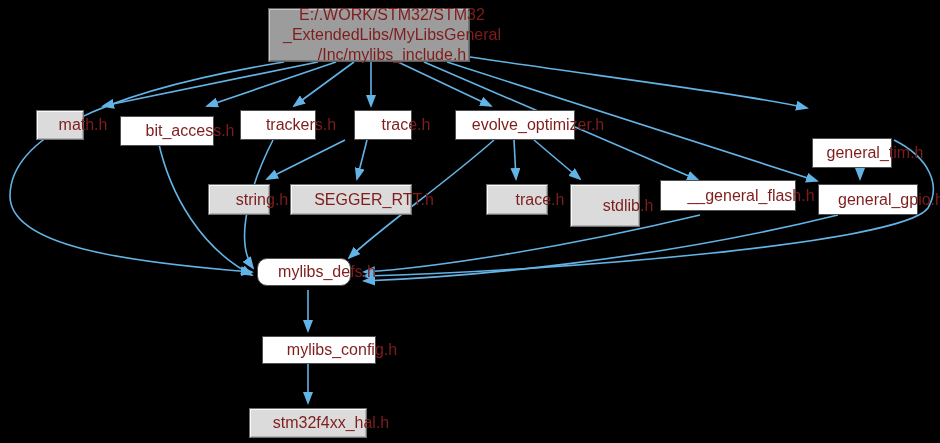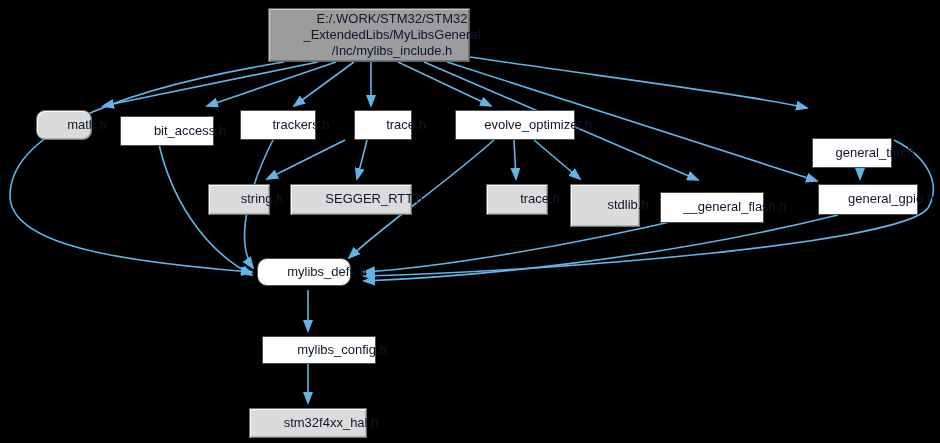--- a/index.html
+++ b/index.html
@@ -1,20 +1,20 @@
 <!DOCTYPE html>
 <html><head>
 <meta charset="utf-8">
 <style>
   html,body{margin:0;padding:0;background:#000;}
   #canvas{position:relative;width:940px;height:443px;background:#000;overflow:hidden;
           font-family:"Liberation Sans",sans-serif;}
   #edges{position:absolute;left:0;top:0;width:940px;height:443px;}
   .node{position:absolute;display:flex;align-items:center;justify-content:center;
-        text-align:center;font-size:13px;line-height:1.25;color:#0f172a;
+        text-align:center;font-size:16px;line-height:1.25;color:#7f1d1d;
         white-space:pre-line;box-sizing:border-box;cursor:default;padding-left:46px;}
   .node.root{background:#9c9c9c;border:1px solid #5e5e5e;
              box-shadow:inset 1px 1px 0 rgba(255,255,255,.45), inset -1px -1px 0 rgba(0,0,0,.25);}
   .node.internal{background:#ffffff;border:1px solid #4f4f4f;cursor:pointer;}
   .node.leaf{background:#dbdbdb;border:1px solid #6f6f6f;
              box-shadow:inset 1px 1px 0 rgba(255,255,255,.85), inset -1px -1px 0 rgba(0,0,0,.18);}
   .edge{fill:none;stroke-width:1.6px;}
 </style>
 </head>
 <body>
@@ -48,29 +48,29 @@
         <path d="M700,215 C558,249 430,268 364,272" class="edge" stroke="#63b4e6" marker-end="url(#arrow)"></path>
         <path d="M838,215 C655,260 468,277 364,281" class="edge" stroke="#63b4e6" marker-end="url(#arrow)"></path>
         <path d="M308,290 L308,331" class="edge" stroke="#63b4e6" marker-end="url(#arrow)"></path>
         <path d="M308,364 L308,403" class="edge" stroke="#63b4e6" marker-end="url(#arrow)"></path>
       </g>
   </svg>
   <div id="nodes">
       <div class="node root" style="left: 268px; top: 8px; width: 202px; height: 54px;">E:/.WORK/STM32/STM32
 _ExtendedLibs/MyLibsGeneral
 /Inc/mylibs_include.h</div>
-      <div class="node leaf" style="left: 36px; top: 110px; width: 56px; height: 30px; border-radius: 9px;">math.h</div>
+      <div class="node leaf" style="left: 36px; top: 110px; width: 48px; height: 30px;">math.h</div>
       <div class="node internal" style="left: 120px; top: 116px; width: 94px; height: 30px;">bit_access.h</div>
       <div class="node internal" style="left: 240px; top: 110px; width: 76px; height: 30px;">trackers.h</div>
       <div class="node internal" style="left: 342px; top: 110px; width: 58px; height: 30px; margin-left: 12px;">trace.h</div>
       <div class="node internal" style="left: 455px; top: 110px; width: 120px; height: 30px;">evolve_optimizer.h</div>
       <div class="node internal" style="left: 812px; top: 110px; width: 80px; height: 30px; margin-top: 28px;">general_tim.h</div>
       <div class="node leaf" style="left: 208px; top: 184px; width: 62px; height: 31px;">string.h</div>
       <div class="node leaf" style="left: 290px; top: 184px; width: 122px; height: 31px;">SEGGER_RTT.h</div>
       <div class="node leaf" style="left: 486px; top: 184px; width: 62px; height: 31px;">trace.h</div>
       <div class="node leaf" style="left: 570px; top: 184px; width: 70px; height: 43px;">stdlib.h</div>
-      <div class="node internal" style="left: 660px; top: 192px; width: 104px; height: 31px;">__general_flash.h</div>
+      <div class="node internal" style="left: 660px; top: 180px; width: 136px; height: 31px;">__general_flash.h</div>
       <div class="node internal" style="left: 810px; top: 184px; width: 100px; height: 31px; margin-left: 8px;">general_gpio.h</div>
       <div class="node internal" style="left: 257px; top: 258px; width: 94px; height: 28px; border-radius: 10px;">mylibs_defs.h</div>
       <div class="node internal" style="left: 262px; top: 336px; width: 114px; height: 28px;">mylibs_config.h</div>
       <div class="node leaf" style="left: 249px; top: 408px; width: 118px; height: 30px;">stm32f4xx_hal.h</div>
     </div>
 </div>
 
 </body></html>

